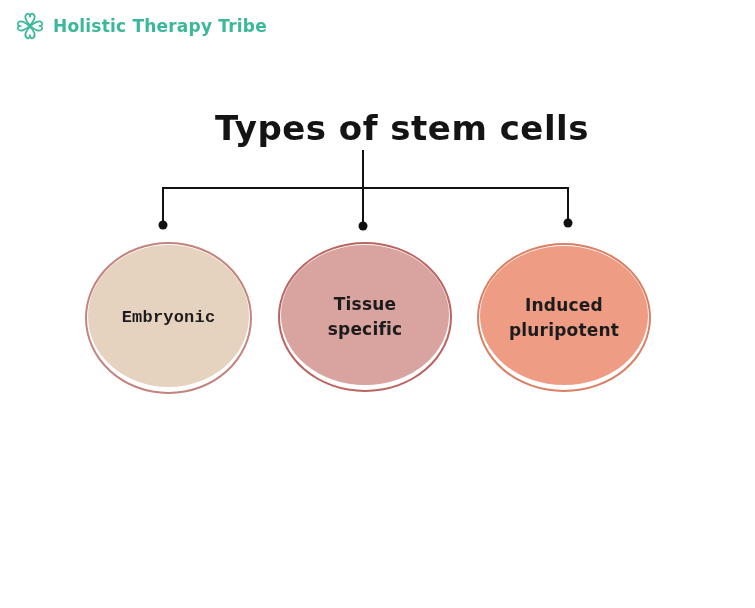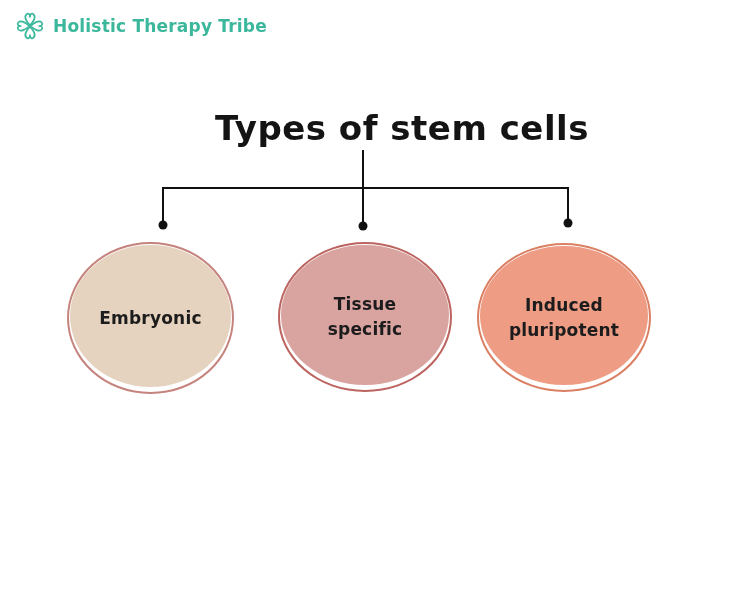--- a/index.html
+++ b/index.html
@@ -86,21 +86,21 @@
     position: relative;
     z-index: 2;
     font-size: 17px;
     font-weight: 700;
     color: #1c1c1c;
     text-align: center;
     line-height: 1.45;
     letter-spacing: 0.2px;
     max-width: 132px;
   }
-  .node-1 { left: 67px;  top: 242px; width: 163px; height: 148px; }
+  .node-1 { left: 85px;  top: 242px; width: 163px; height: 148px; font-family: Liberation Mono, monospace; }
   .node-2 { left: 278px; top: 242px; width: 170px; height: 146px; }
   .node-3 { left: 477px; top: 243px; width: 170px; height: 145px; }
 </style>
 </head>
 <body>
 
 <div class="canvas">
 
   <div class="brand">
     <span class="brand-icon">

